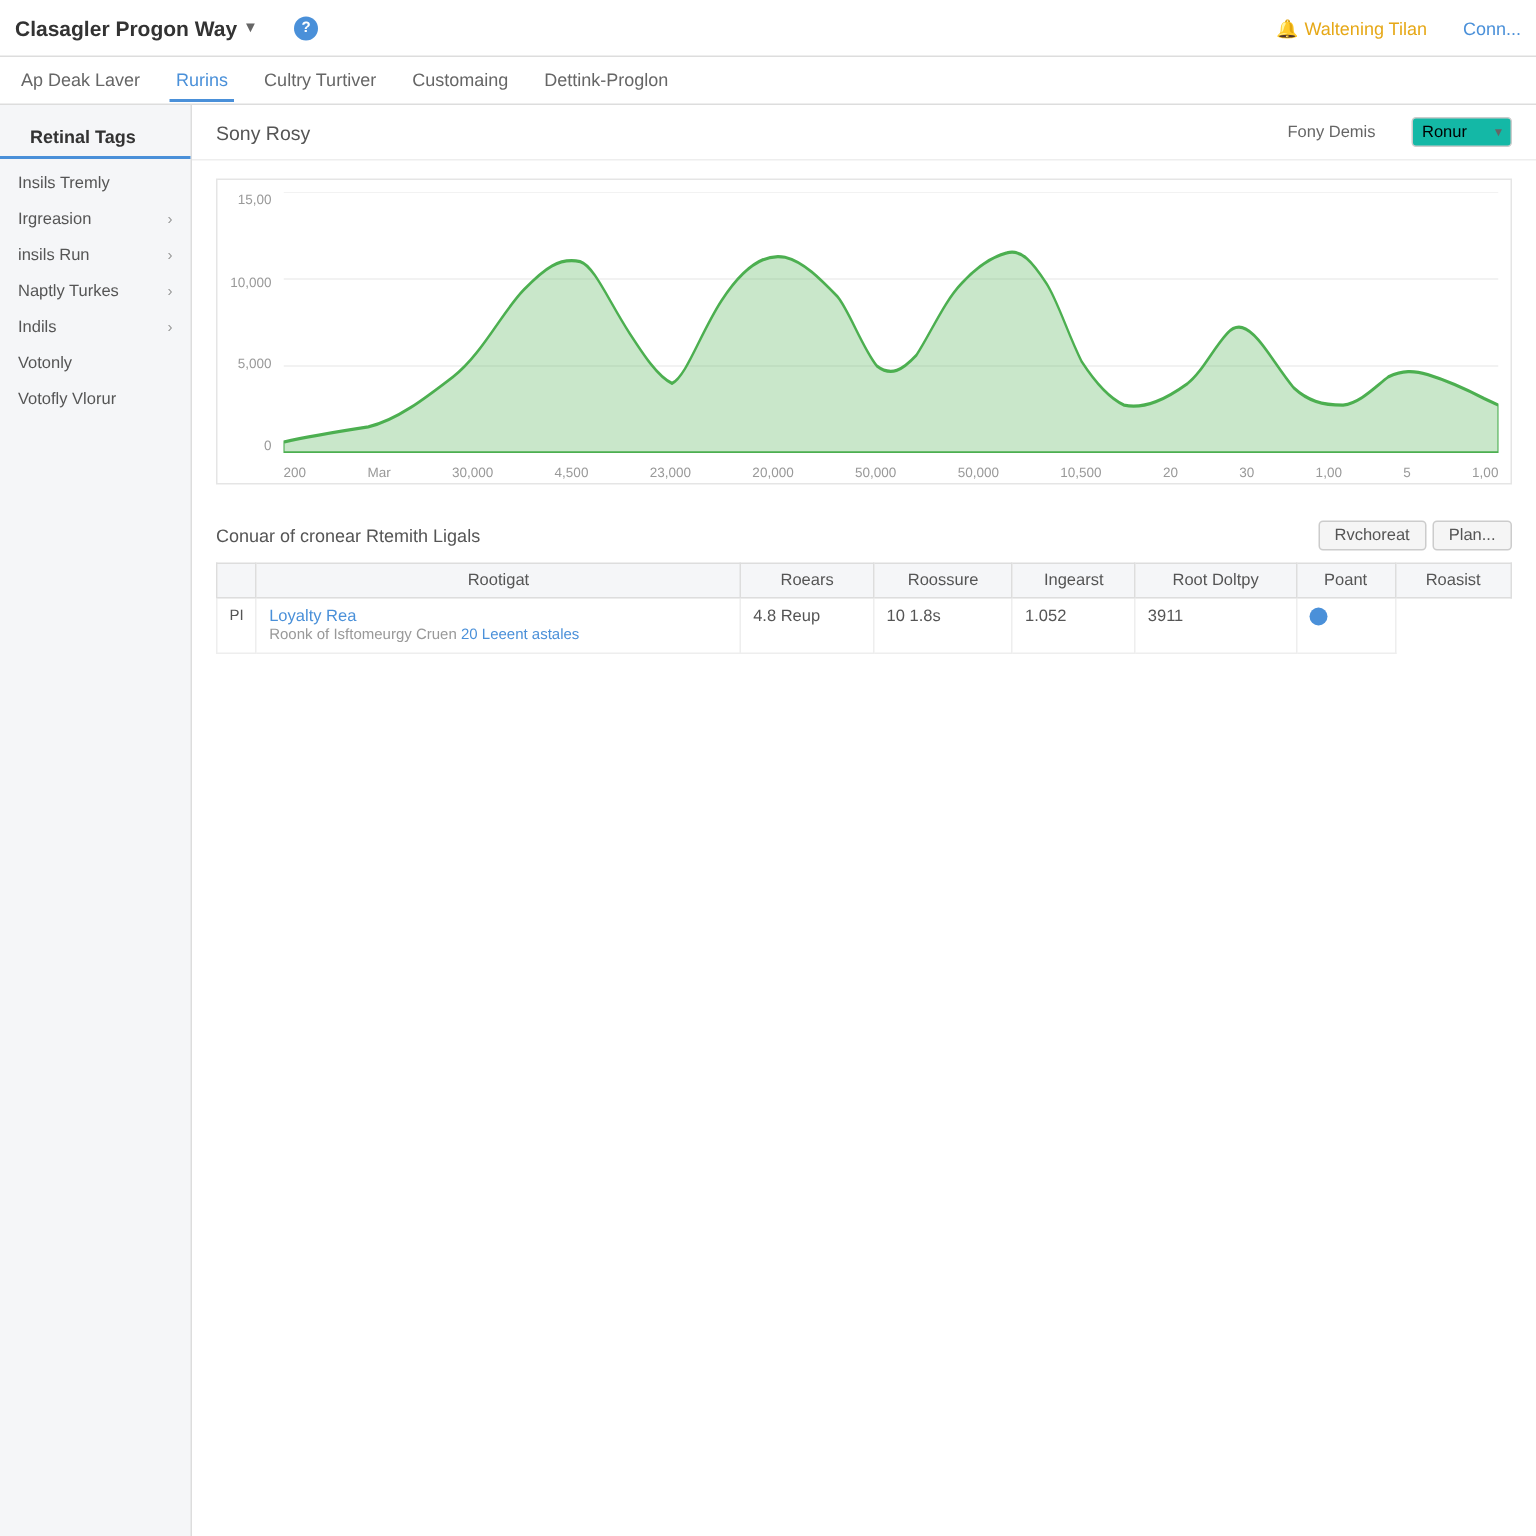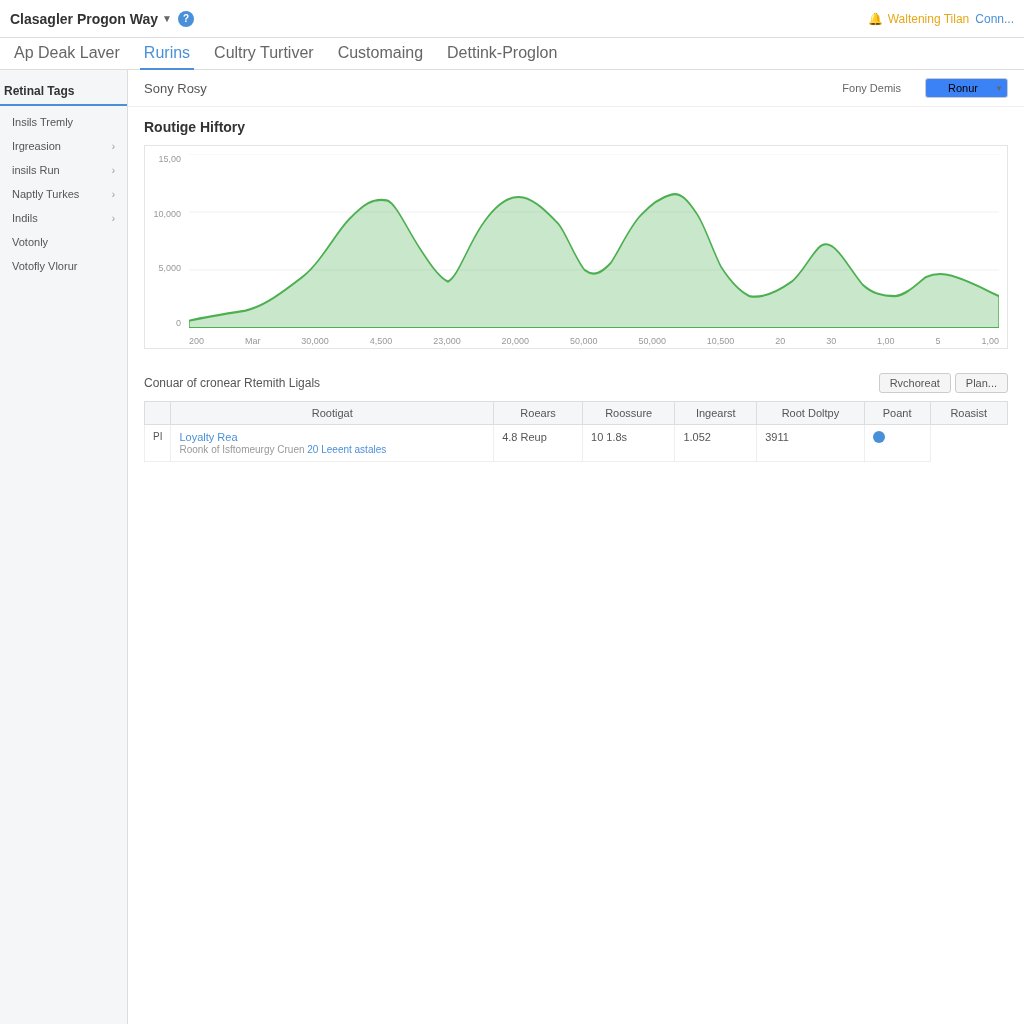--- a/index.html
+++ b/index.html
@@ -6,21 +6,21 @@
     body { font-family: Arial, sans-serif; font-size: 12px; background: #f0f2f5; color: #333; overflow: hidden; width: 1024px; height: 1024px; }
 
     
     .top-bar {
       height: 38px;
       background: #fff;
       border-bottom: 1px solid #ddd;
       display: flex;
       align-items: center;
       padding: 0 10px;
-      gap: 6px;
+      gap: 24px;
     }
     .top-bar-title {
       font-size: 14px;
       font-weight: bold;
       color: #333;
       display: flex;
       align-items: center;
       gap: 4px;
     }
     .top-bar-title .dropdown-icon { color: #666; font-size: 10px; }
@@ -37,21 +37,21 @@
     .secondary-nav {
       height: 32px;
       background: #fff;
       border-bottom: 1px solid #ddd;
       display: flex;
       align-items: center;
       padding: 0 10px;
       gap: 16px;
     }
     .nav-item {
-      font-size: 16px;
+      font-size: 12px;
       color: #666;
       cursor: pointer;
       padding: 6px 4px;
       border-bottom: 2px solid transparent;
     }
     .nav-item.active {
       color: #4a90d9;
       border-bottom: 2px solid #4a90d9;
     }
 
@@ -63,21 +63,21 @@
 
     
     .sidebar {
       width: 128px;
       background: #f5f6f8;
       border-right: 1px solid #ddd;
       padding: 8px 0;
       flex-shrink: 0;
     }
     .sidebar-section-title {
-      padding: 6px 4px;
+      padding: 6px 20px;
       font-size: 12px;
       font-weight: bold;
       color: #333;
       border-bottom: 2px solid #4a90d9;
       margin-bottom: 4px;
     }
     .sidebar-item {
       padding: 6px 12px;
       font-size: 11px;
       color: #555;
@@ -101,21 +101,21 @@
       padding: 8px 16px;
       border-bottom: 1px solid #eee;
       display: flex;
       align-items: center;
       justify-content: space-between;
     }
     .content-header-title { font-size: 13px; color: #555; }
     .content-header-actions { display: flex; align-items: center; gap: 24px; }
     .content-header-label { font-size: 11px; color: #666; }
     .select-box {
-      border: 1px solid #ccc; background: #3b82f6; padding: 3px 20px 3px 22px;
+      border: 1px solid #ccc; background: #14b8a6; padding: 3px 20px 3px 6px;
       font-size: 11px; border-radius: 3px; appearance: none; cursor: pointer;
       position: relative;
     }
     .select-wrapper { position: relative; display: inline-block; }
     .select-wrapper::after {
       content: '▼'; position: absolute; right: 5px; top: 50%; transform: translateY(-50%);
       font-size: 8px; color: #666; pointer-events: none;
     }
 
     
@@ -258,21 +258,20 @@
           <select class="select-box">
             <option>Ronur</option>
             <option>Option2</option>
             <option>Option3</option>
           </select>
         </div>
       </div>
     </div>
 
     <div class="section">
-      <div class="section-title">Routige Hiftory</div>
 
 
       <div class="chart-container">
         <div class="chart-y-labels">
           <span>15,00</span>
           <span>10,000</span>
           <span>5,000</span>
           <span>0</span>
         </div>
         <div class="chart-area">

